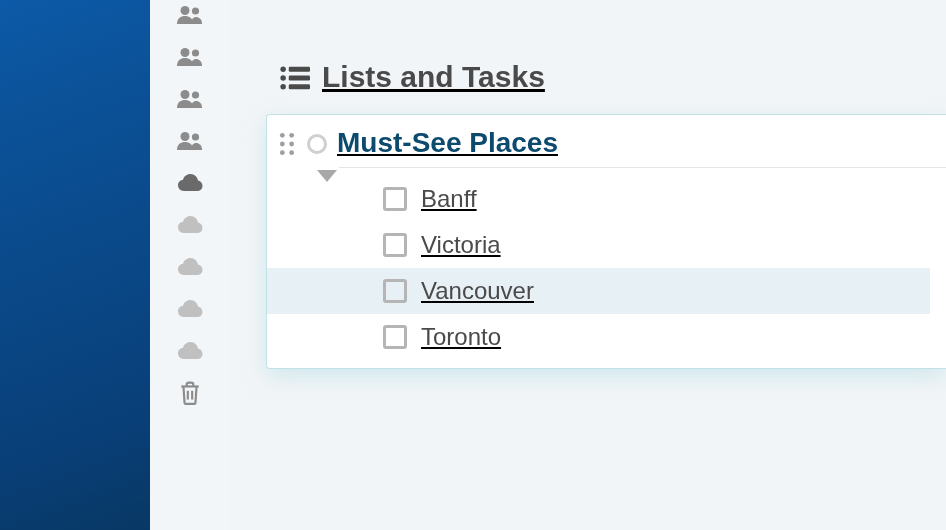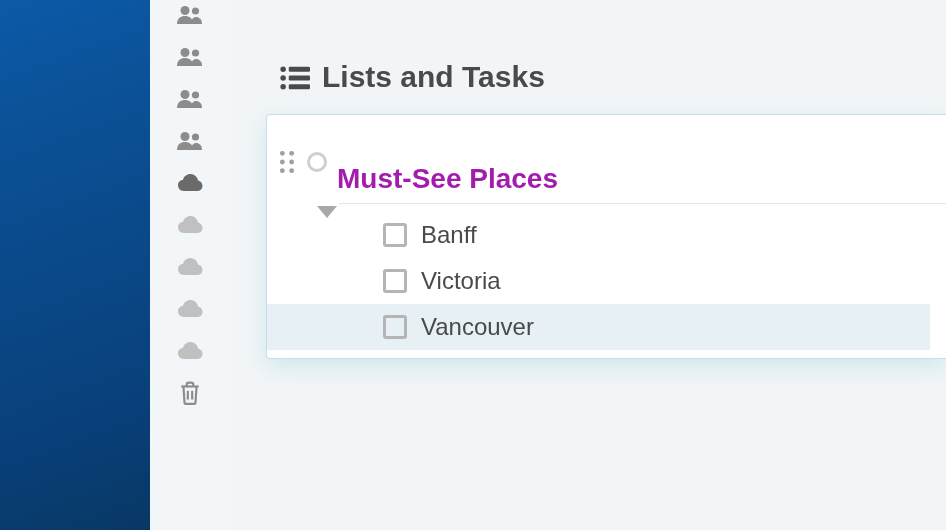--- a/index.html
+++ b/index.html
@@ -48,20 +48,21 @@
     .sidebar-icon.faded { color: #c0c0c0; }
 
     
     .main {
       position: absolute;
       left: 230px;
       top: 0;
       right: 0;
       height: 100%;
       background: #f2f5f7;
+      text-decoration: underline;
     }
 
     .section-header {
       display: flex;
       align-items: center;
       gap: 12px;
       padding: 60px 0 20px 50px;
       color: #4a4a4a;
       font-size: 30px;
       font-weight: 600;
@@ -97,23 +98,22 @@
     .radio-empty {
       width: 20px;
       height: 20px;
       border: 3px solid #cfcfcf;
       border-radius: 50%;
       flex-shrink: 0;
     }
     .list-title {
       font-size: 28px;
       font-weight: 600;
-      color: #a21caf;
+      color: #0c4a6e;
       padding-bottom: 2px;
-      margin-top: 36px;
     }
     .title-underline {
       margin-left: 72px;
       height: 1px;
       background: #e5e5e5;
     }
 
     .collapse-caret {
       position: absolute;
       margin-top: 2px;
@@ -267,16 +267,20 @@
           <span class="task-label">Banff</span>
         </div>
         <div class="task-row">
           <span class="chk"></span>
           <span class="task-label">Victoria</span>
         </div>
         <div class="task-row highlight">
           <span class="chk"></span>
           <span class="task-label">Vancouver</span>
         </div>
+        <div class="task-row">
+          <span class="chk"></span>
+          <span class="task-label">Toronto</span>
+        </div>
       </div>
   </div>
 
 </div>
 
 </body></html>

